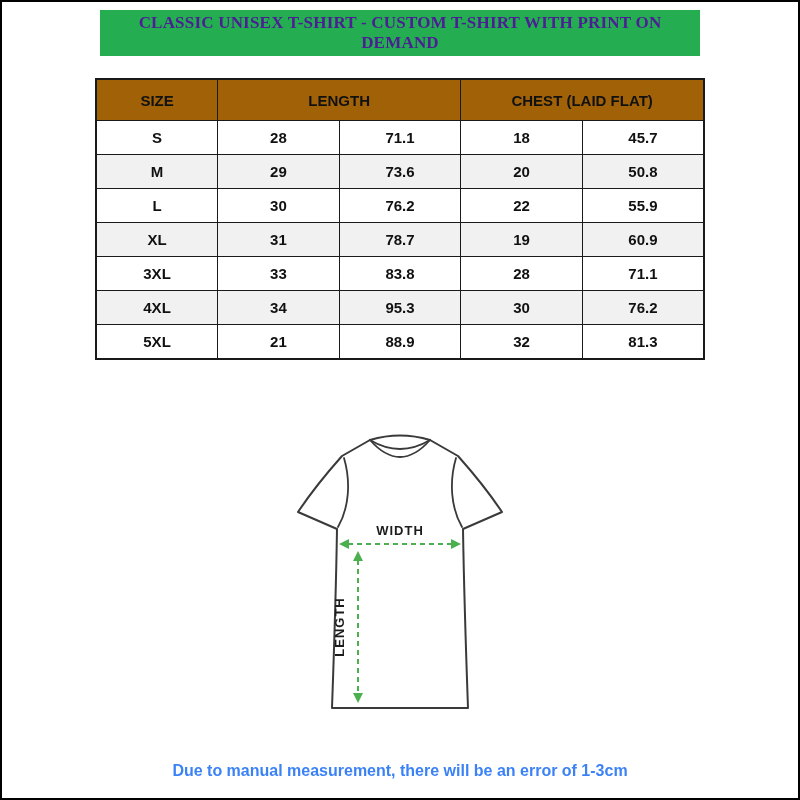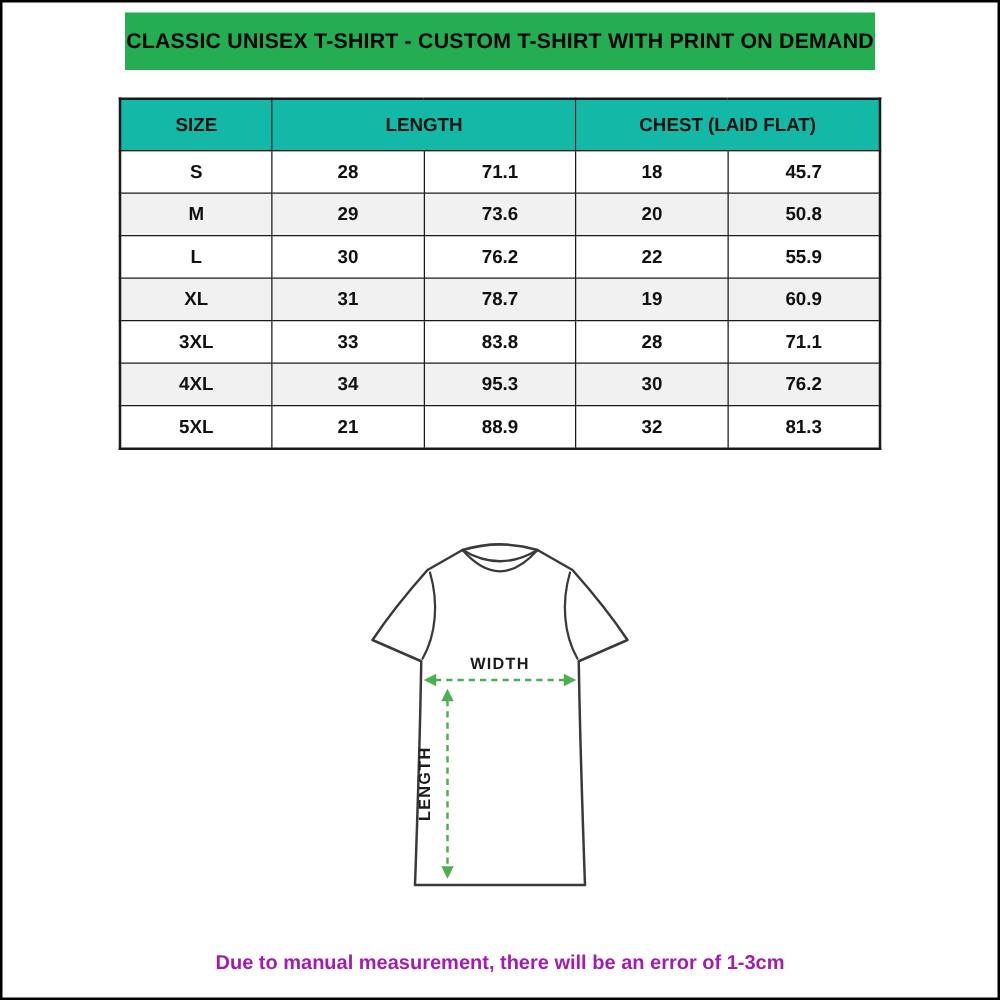--- a/index.html
+++ b/index.html
@@ -3,40 +3,40 @@
 <meta charset="utf-8">
 <style>
   html,body { margin:0; padding:0; background:#ffffff; font-family:"Liberation Sans", sans-serif; }
   .canvas {
     width:800px; height:800px; box-sizing:border-box;
     border:2px solid #000; background:#fff;
     display:flex; flex-direction:column; align-items:center;
   }
   .banner {
     margin-top:8px; width:600px; min-height:46px;
-    background:#25ad52; color:#000000;
+    background:#25ad52; color:#4c1d95;
     display:flex; align-items:center; justify-content:center;
-    font-weight:bold; font-size:17px; text-align:center; letter-spacing:.2px;
+    font-weight:bold; font-size:17px; text-align:center; letter-spacing:.2px;font-family:Liberation Serif, serif;
   }
   .size-table {
     margin-top:22px; width:610px;
     border-collapse:collapse; border:2px solid #1a1a1a; table-layout:fixed;
     color:#111;
   }
   .size-table th, .size-table td {
     border:1px solid #1a1a1a; text-align:center; padding:0; font-size:15px;
   }
-  .size-table thead th { height:40px; background:#14b8a6; font-weight:700; }
+  .size-table thead th { height:40px; background:#a16207; font-weight:700; }
   .size-table tbody td { height:33px; font-weight:600; }
   .size-table tbody td.size-col { font-weight:700; }
   .size-table tbody tr:nth-child(even) { background:#f1f1f1; }
   .tshirt-wrap { margin-top:52px; }
   .footer-note {
     margin-top:auto; margin-bottom:18px;
-    color:#a21caf; font-weight:bold; font-size:16px; text-align:center;
+    color:#3b82f6; font-weight:bold; font-size:16px; text-align:center;
   }
 </style>
 </head>
 <body>
 
 <div class="canvas">
 
   <div class="banner">
     <span>CLASSIC UNISEX T-SHIRT - CUSTOM T-SHIRT WITH PRINT ON DEMAND</span>
   </div>

